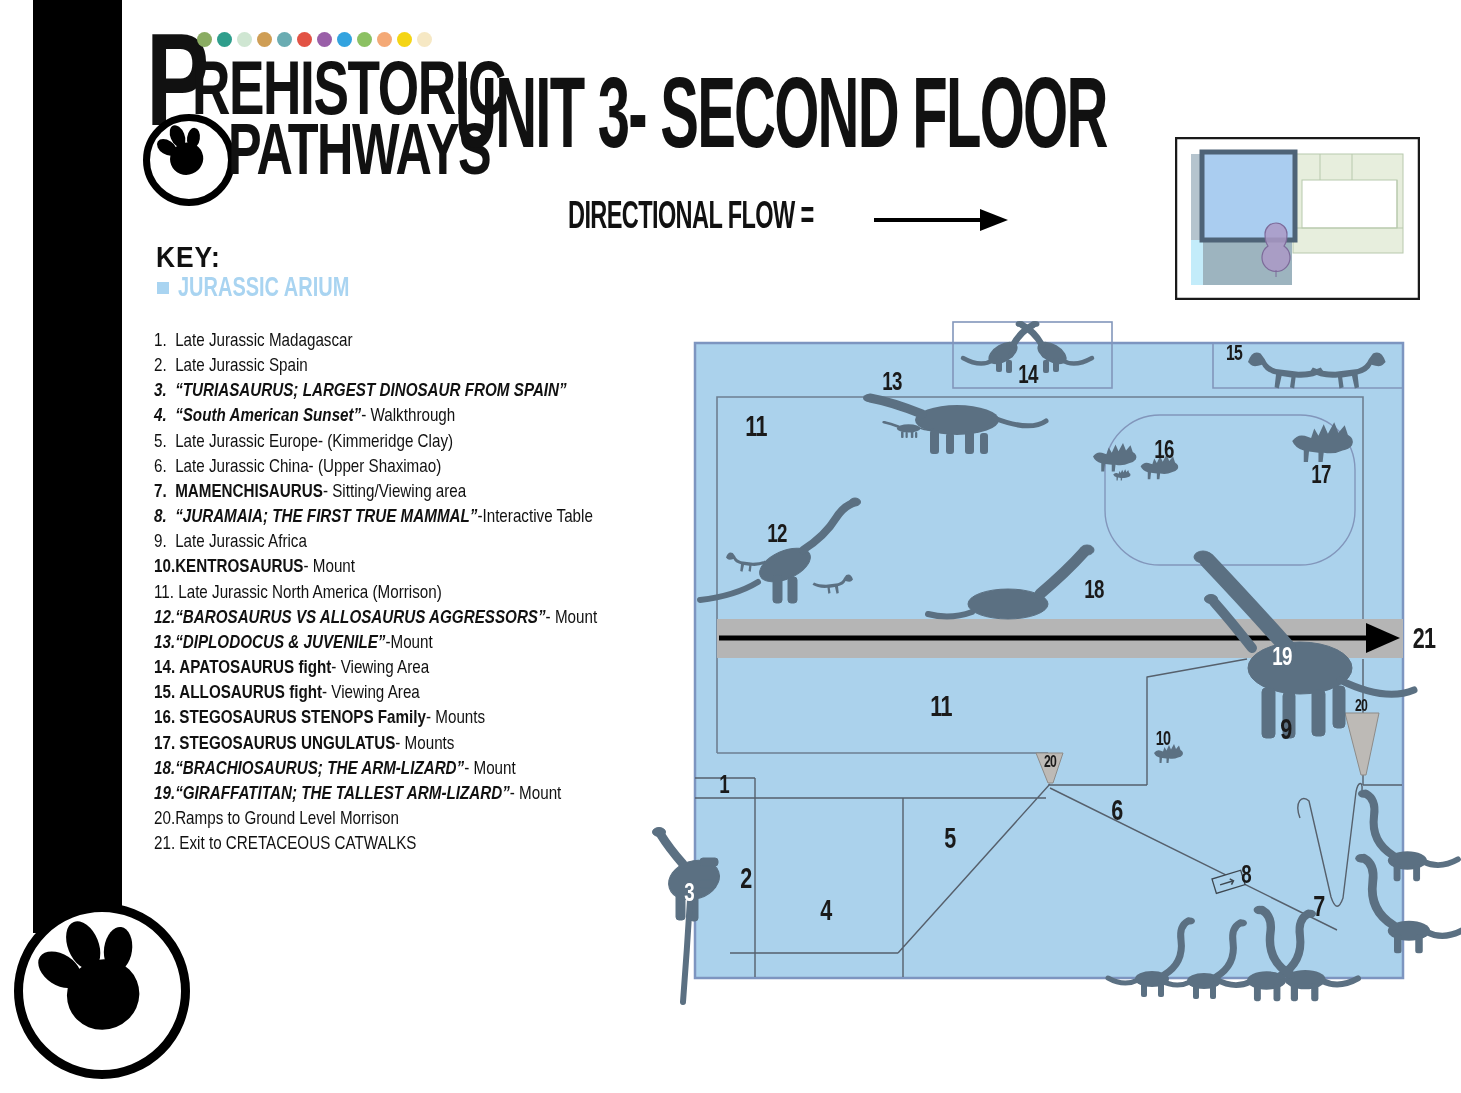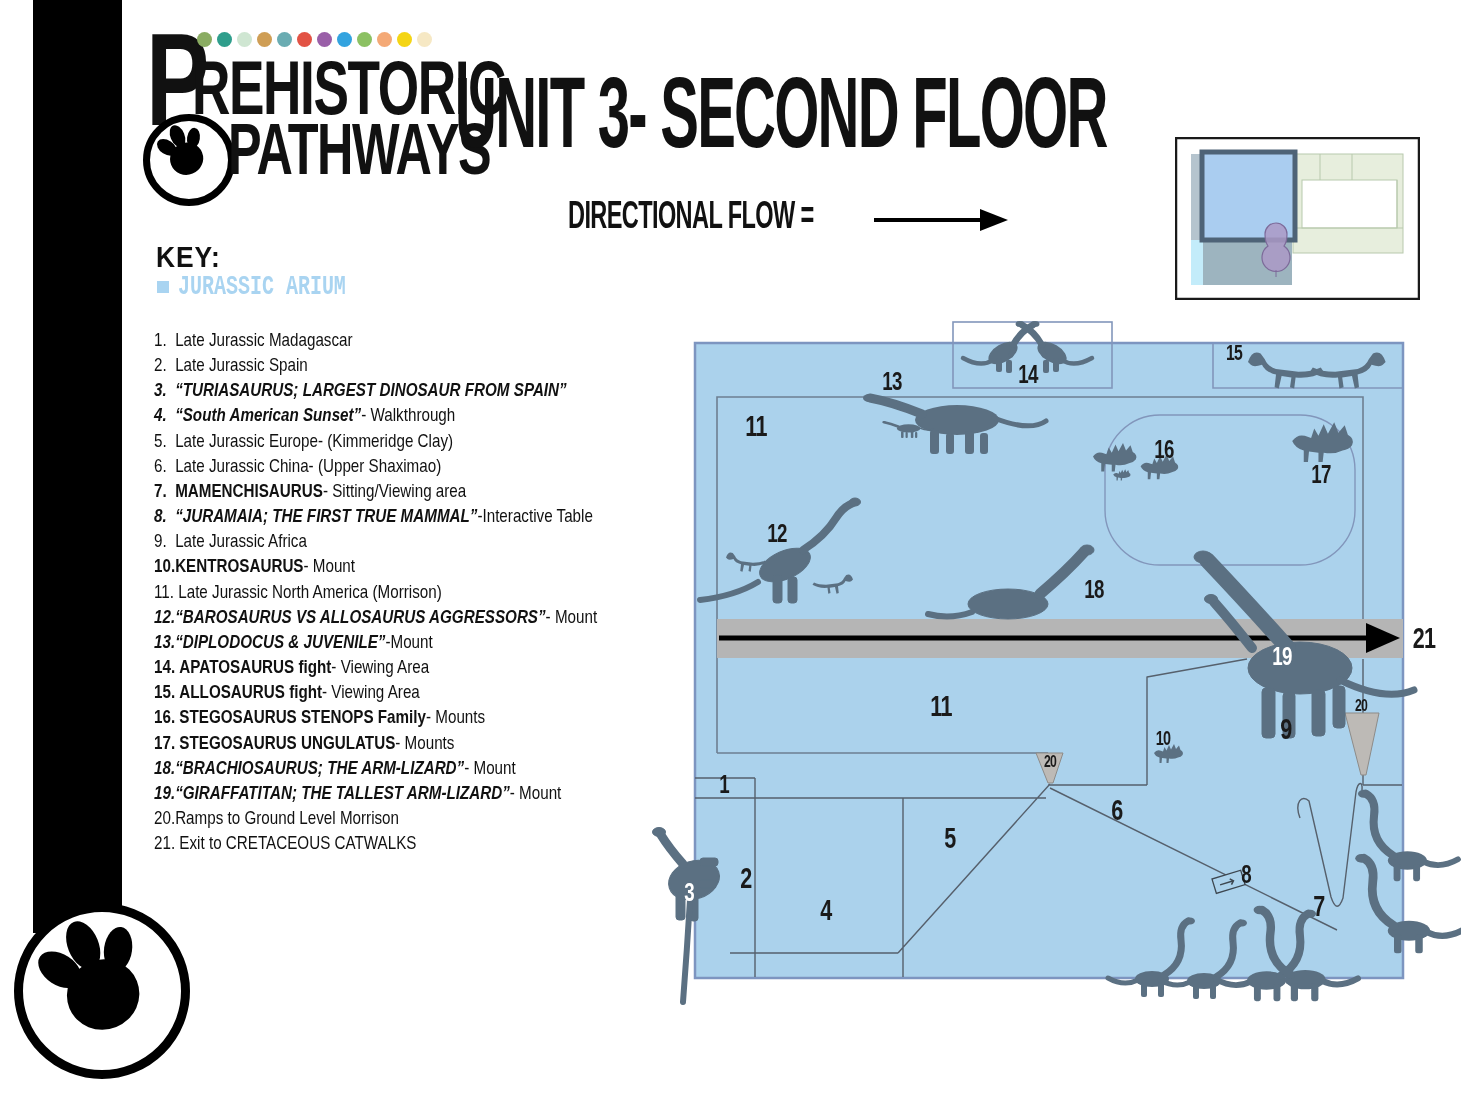--- a/index.html
+++ b/index.html
@@ -15,21 +15,21 @@
   #logo-top{left:192px;top:44px;font-size:76px;font-weight:bold;transform:scaleX(.70);letter-spacing:-2px;}
   #logo-bottom{left:228px;top:108px;font-size:72px;font-weight:bold;transform:scaleX(.70);letter-spacing:-2px;}
   #logo-dots{left:197px;top:32px;display:flex;}
   #logo-dots .dot{width:15px;height:15px;border-radius:50%;margin-right:5px;flex:none;}
   #logo-badge{left:143px;top:114px;width:78px;height:78px;border:7px solid #000;border-radius:50%;background:#fff;}
   
   #title{left:455px;top:55px;font-size:100px;font-weight:bold;transform:scaleX(.58);letter-spacing:-3px;}
   #flow-label{left:568px;top:194px;font-size:38px;font-weight:bold;transform:scaleX(.62);letter-spacing:-1px;}
   
   #key-head{left:156px;top:240px;font-size:30px;font-weight:bold;transform:scaleX(.88);letter-spacing:1px;}
-  #legend{left:157px;top:272px;display:flex;align-items:center;font-family:Liberation Mono, monospace;}
+  #legend{left:157px;top:272px;display:flex;align-items:center;}
   #legend .bullet{width:12px;height:12px;margin-right:9px;flex:none;}
   #legend .leg-label{font-size:27px;font-weight:bold;transform:scaleX(.74);transform-origin:0 50%;letter-spacing:0;display:inline-block;white-space:nowrap;}
   #key-list{left:154px;top:327px;list-style:none;margin:0;padding:0;transform:scaleX(.80);transform-origin:0 0;}
   #key-list li{font-size:19px;line-height:25.15px;white-space:pre;}
   #key-list .num{display:inline-block;min-width:26px;}
   #key-list .b{font-weight:bold;}
   #key-list .i{font-style:italic;}
   
   .mlbl{font-family:"Liberation Sans",sans-serif;font-weight:bold;dominant-baseline:central;letter-spacing:-1px;}
   svg{display:block;}

